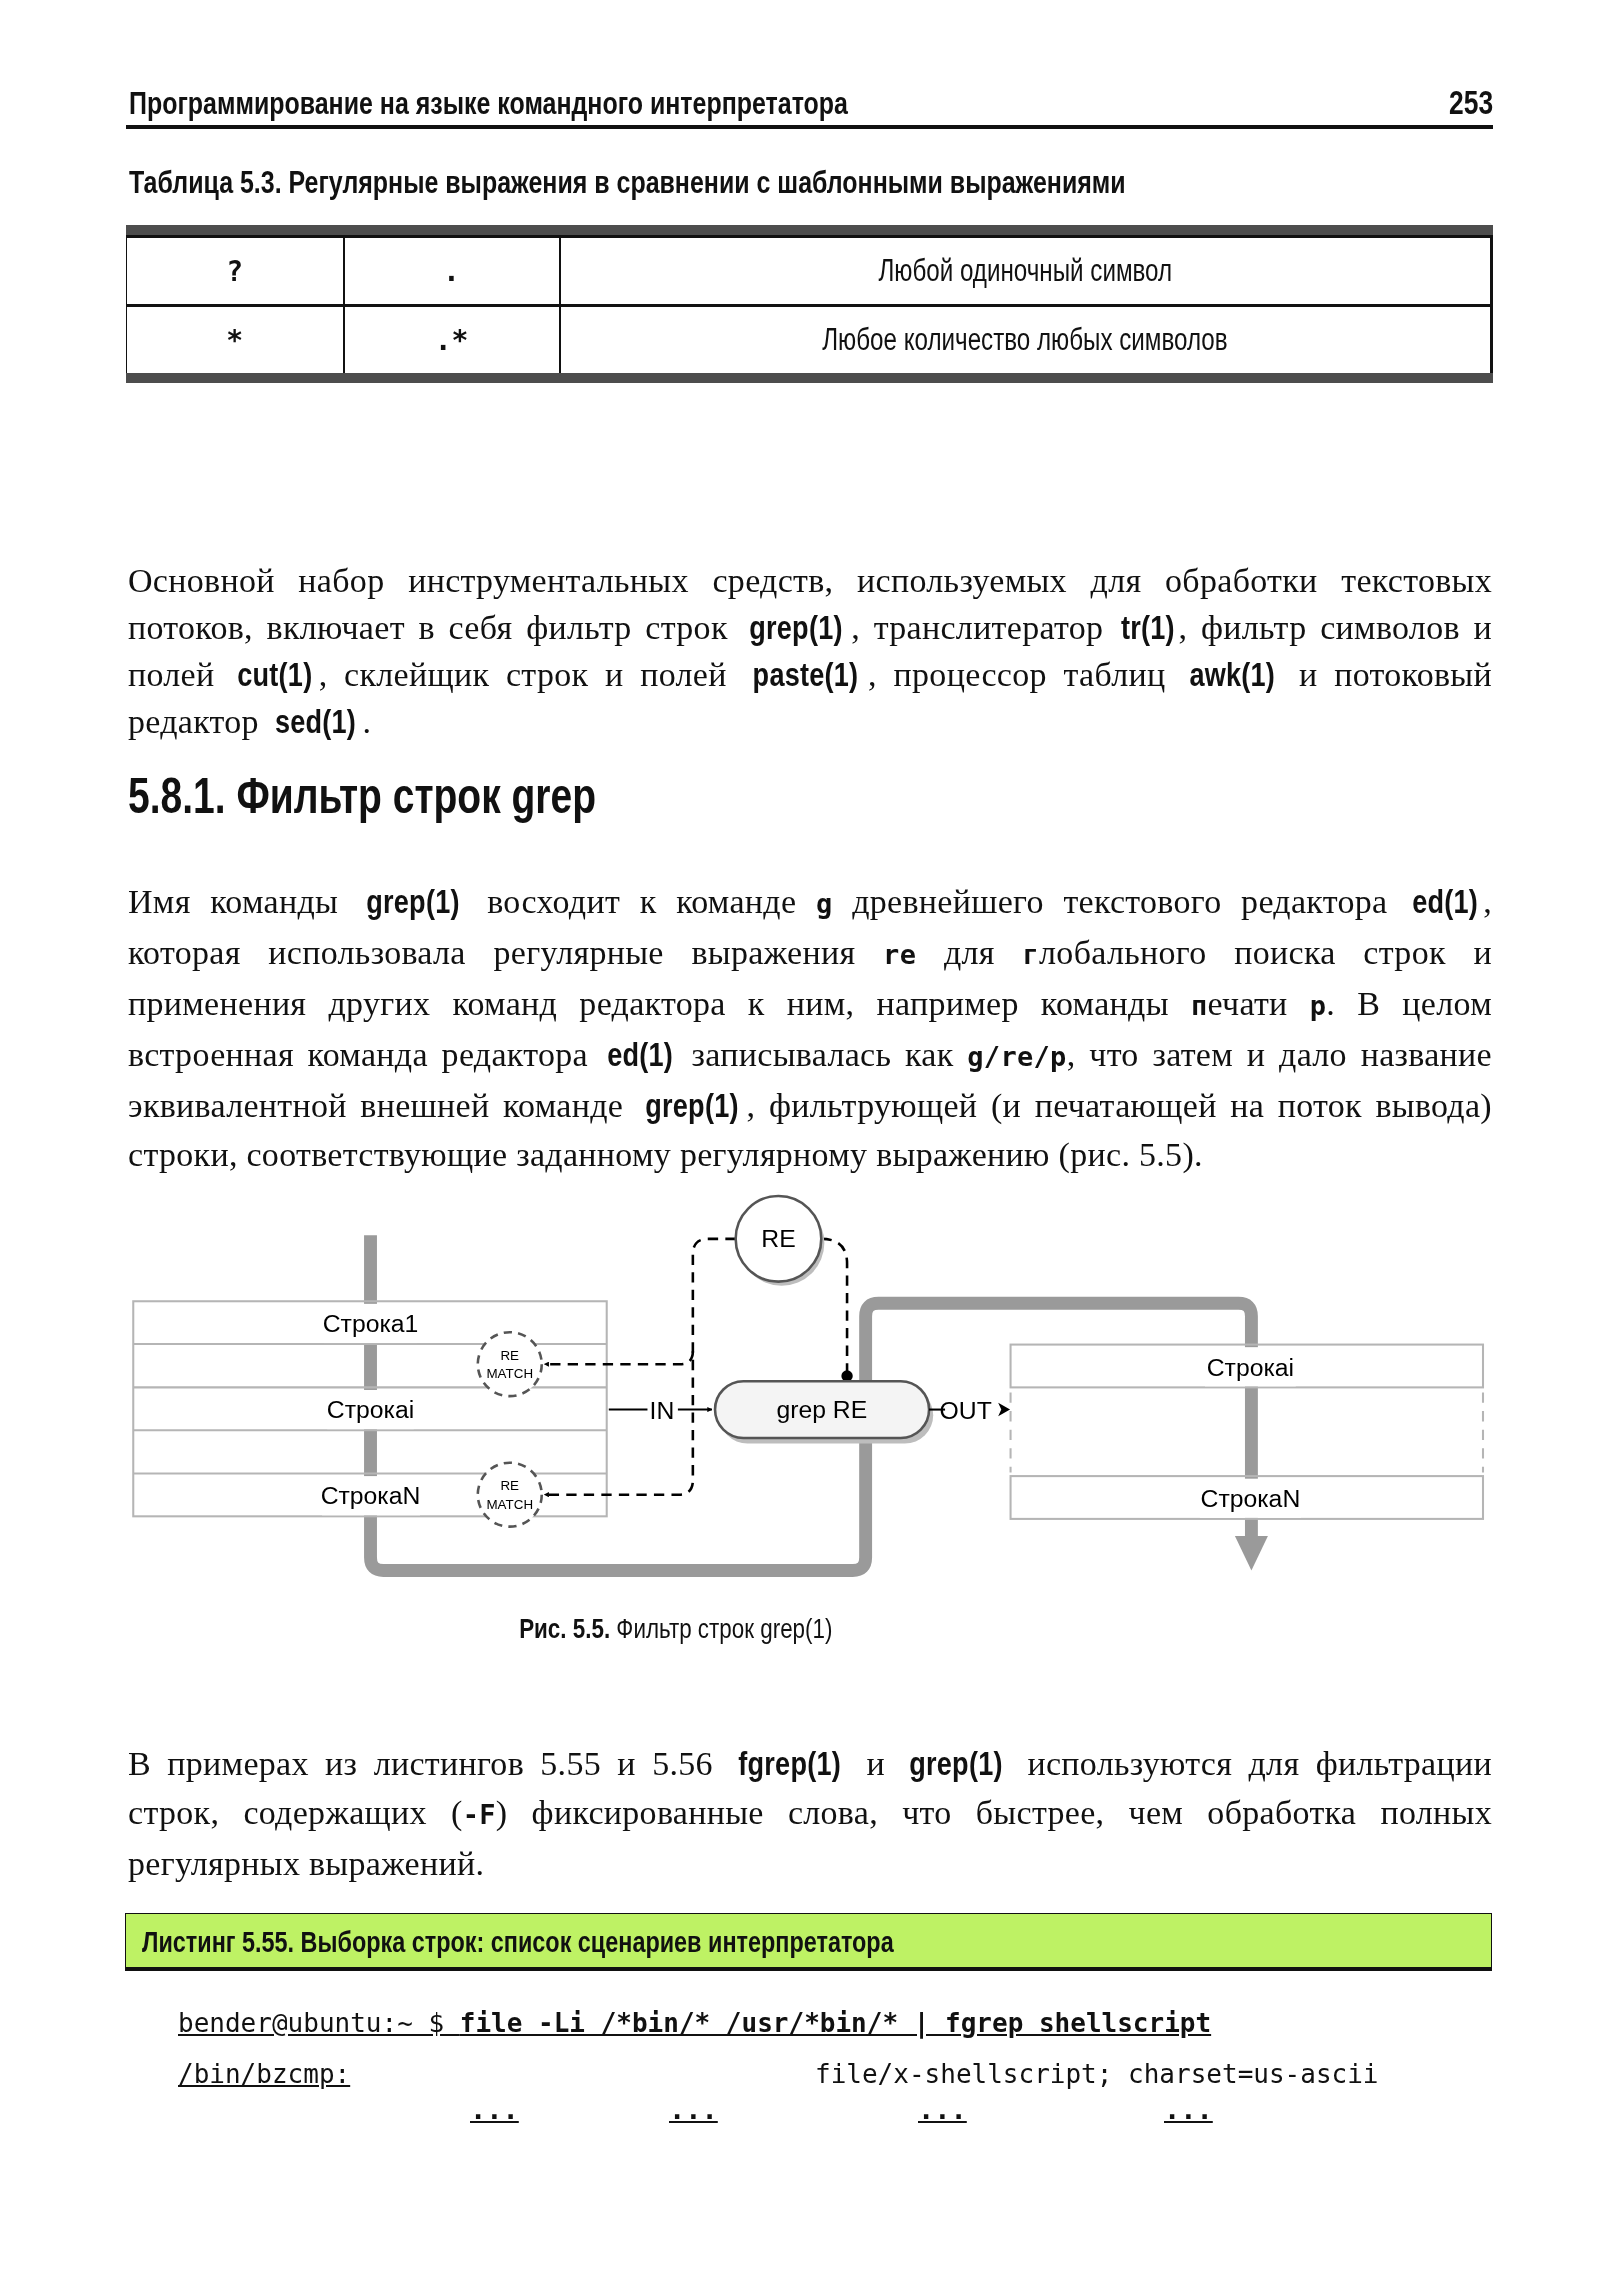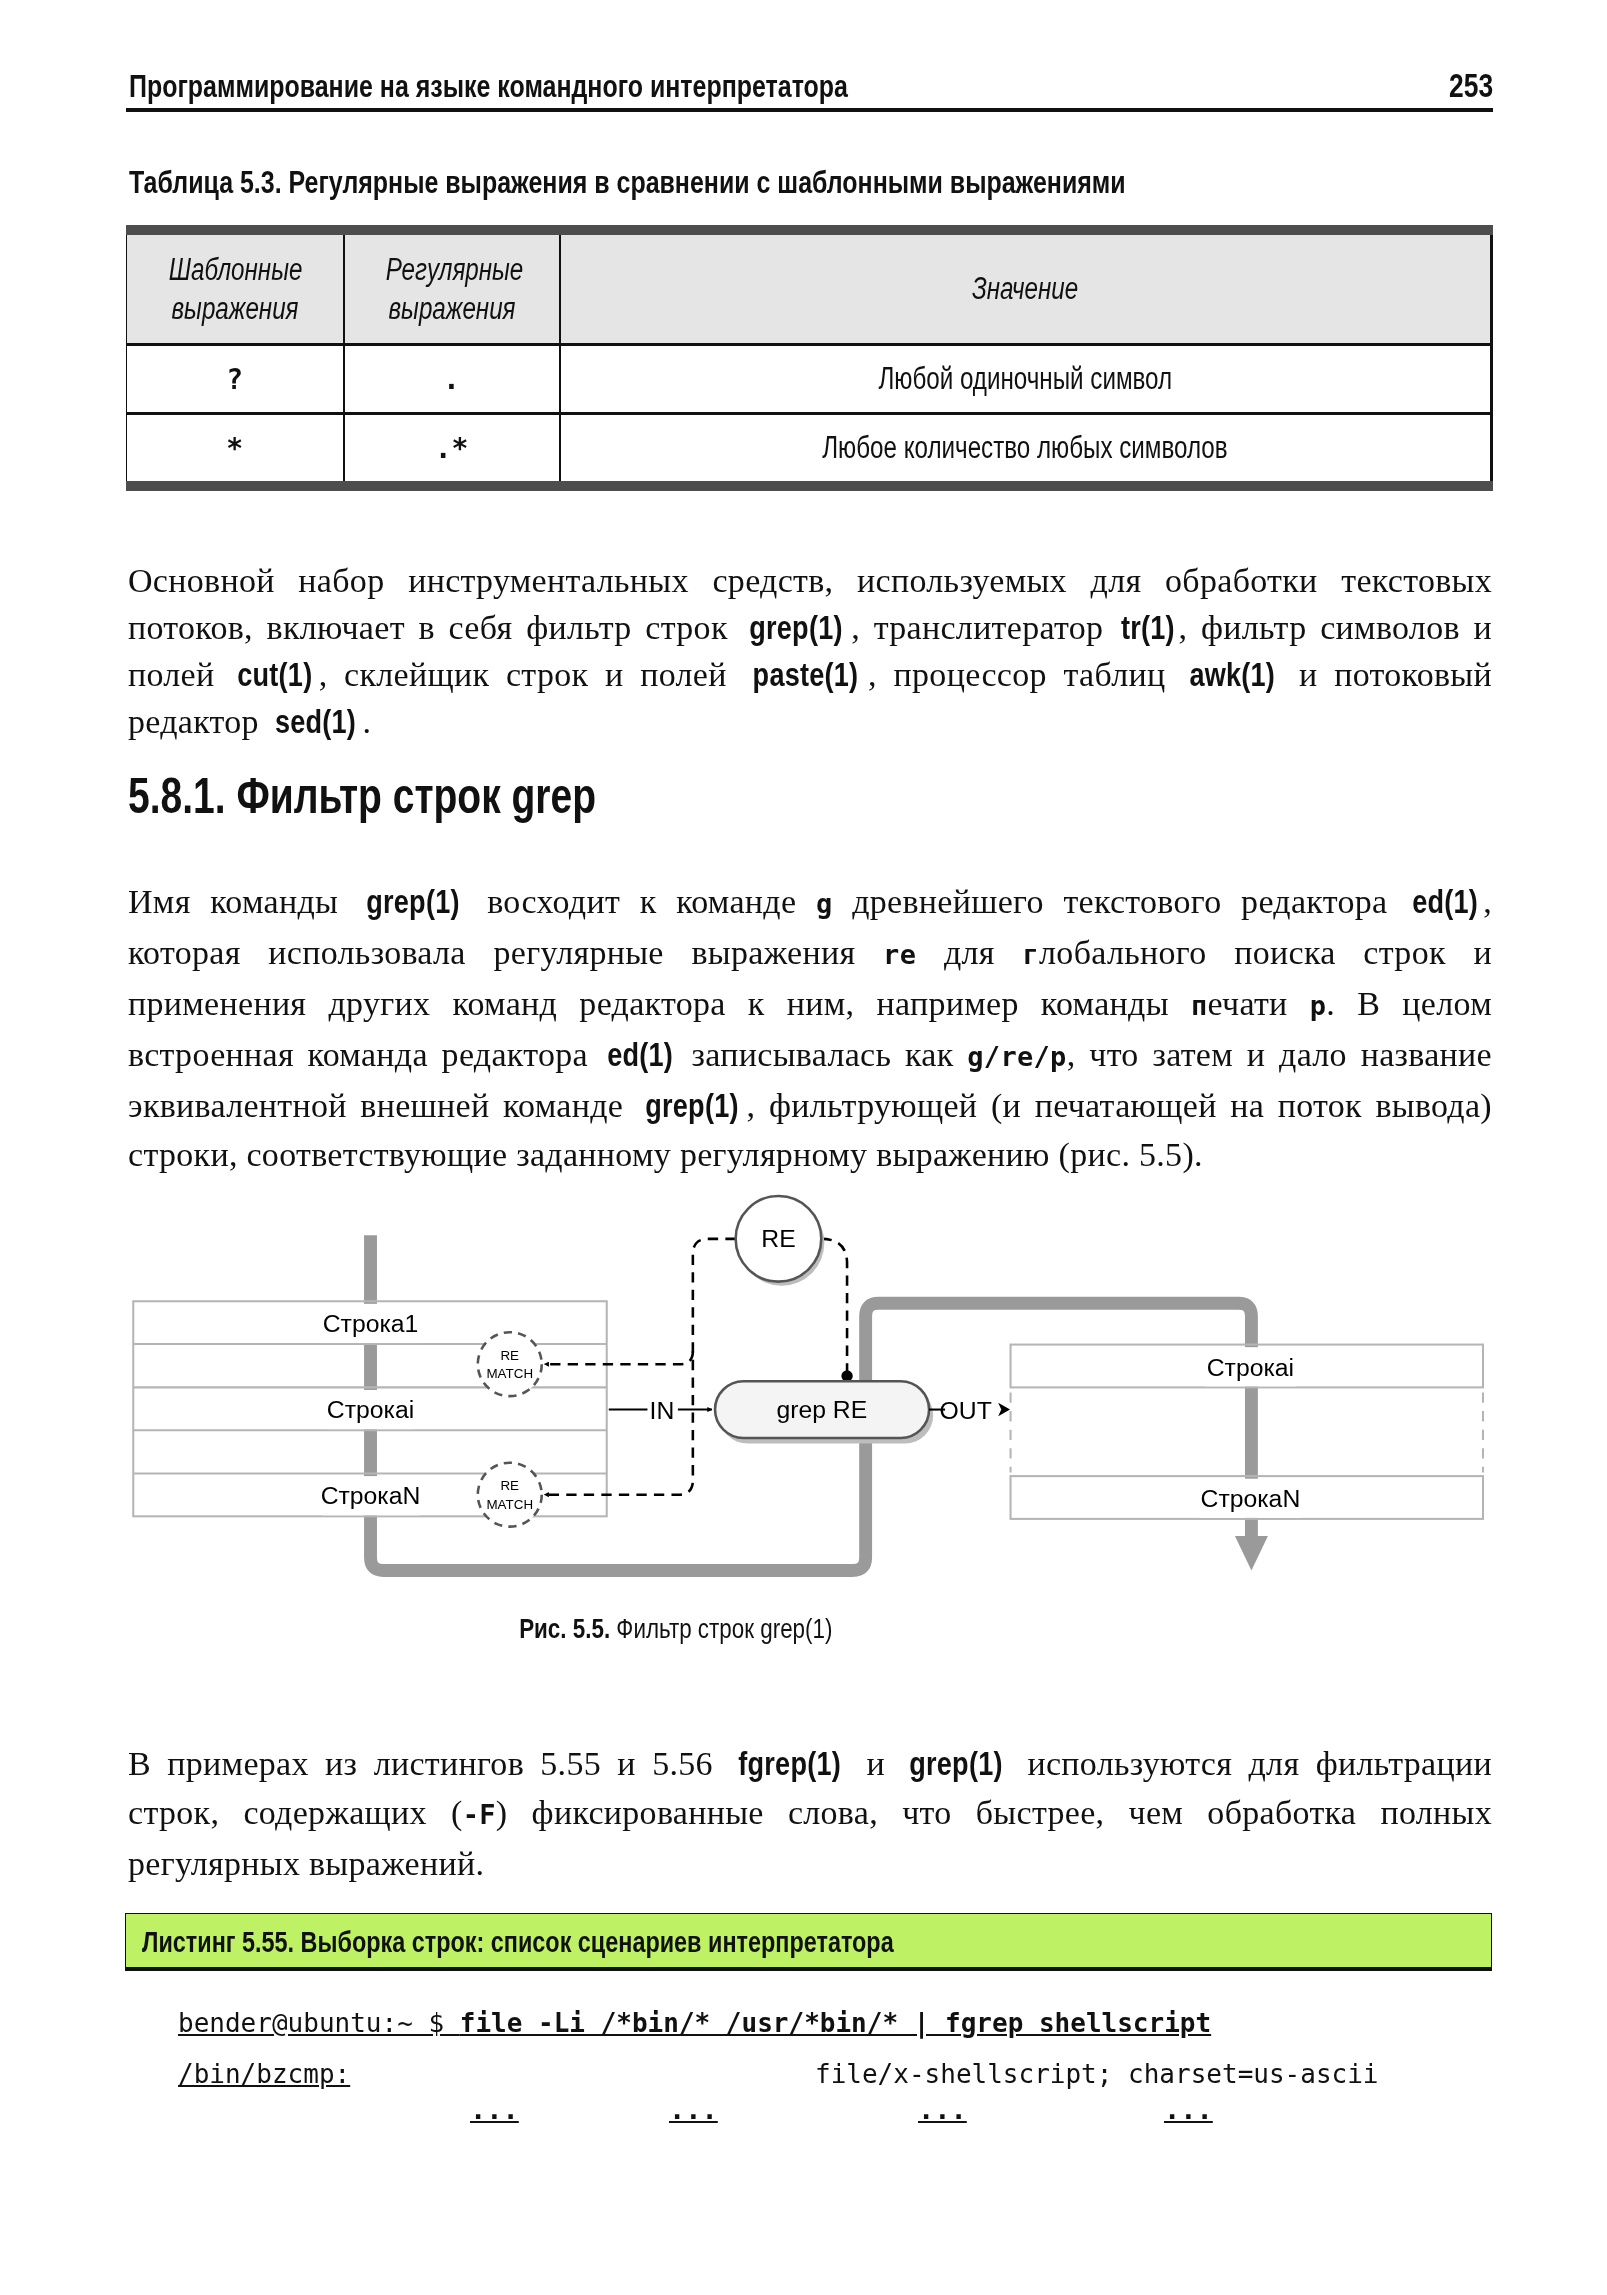--- a/index.html
+++ b/index.html
@@ -3,21 +3,21 @@
 <meta charset="utf-8">
 <style>
   html, body { margin:0; padding:0; background:#ffffff; }
   body { width:1608px; height:2295px; position:relative; overflow:hidden; color:#111; }
   .abs { position:absolute; }
   .sans { font-family:"Liberation Sans", sans-serif; }
   .serif { font-family:"Liberation Serif", serif; }
   .mono { font-family:"DejaVu Sans Mono", monospace;text-decoration:underline; }
 
   
-  #running-header { left:126px; top:66px; width:1367px; height:46px; }
+  #running-header { left:126px; top:83px; width:1367px; height:46px; }
   #running-title { position:absolute; left:2.6px; bottom:7.2px; font-weight:bold; font-size:32px; transform:scaleX(0.78); transform-origin:left bottom; white-space:nowrap; }
   #page-number { position:absolute; right:0; bottom:7.2px; font-weight:bold; font-size:33px; transform:scaleX(0.8); transform-origin:right bottom; }
   #header-rule { position:absolute; left:0; right:0; bottom:0; height:3.6px; background:#111; }
 
   
   #table-caption { left:129px; top:164px; font-weight:bold; font-size:32px; transform:scaleX(0.78); transform-origin:left top; white-space:nowrap; }
 
   
   #comparison-table { left:126px; top:225px; width:1367px; border-collapse:collapse; }
   #comparison-table table { width:100%; border-collapse:collapse; }
@@ -69,25 +69,20 @@
 
 <div id="comparison-table" class="abs">
   <div class="tbar"></div>
   <table>
     <colgroup>
         <col style="width:217px">
         <col style="width:216px">
         <col>
       </colgroup>
     <tbody>
-        <tr class="tbl-head sans">
-      <td><span class="hd-text" style="max-width:170px">Шаблонные выражения</span></td>
-      <td><span class="hd-text" style="max-width:170px">Регулярные выражения</span></td>
-      <td><span class="hd-text">Значение</span></td>
-    </tr>
     <tr class="tbl-row">
       <td><span class="mono-sym">?</span></td>
       <td><span class="mono-sym">.</span></td>
       <td><span class="desc-text">Любой одиночный символ</span></td>
     </tr>
     <tr class="tbl-row">
       <td><span class="mono-sym">*</span></td>
       <td><span class="mono-sym">.*</span></td>
       <td><span class="desc-text">Любое количество любых символов</span></td>
     </tr>

